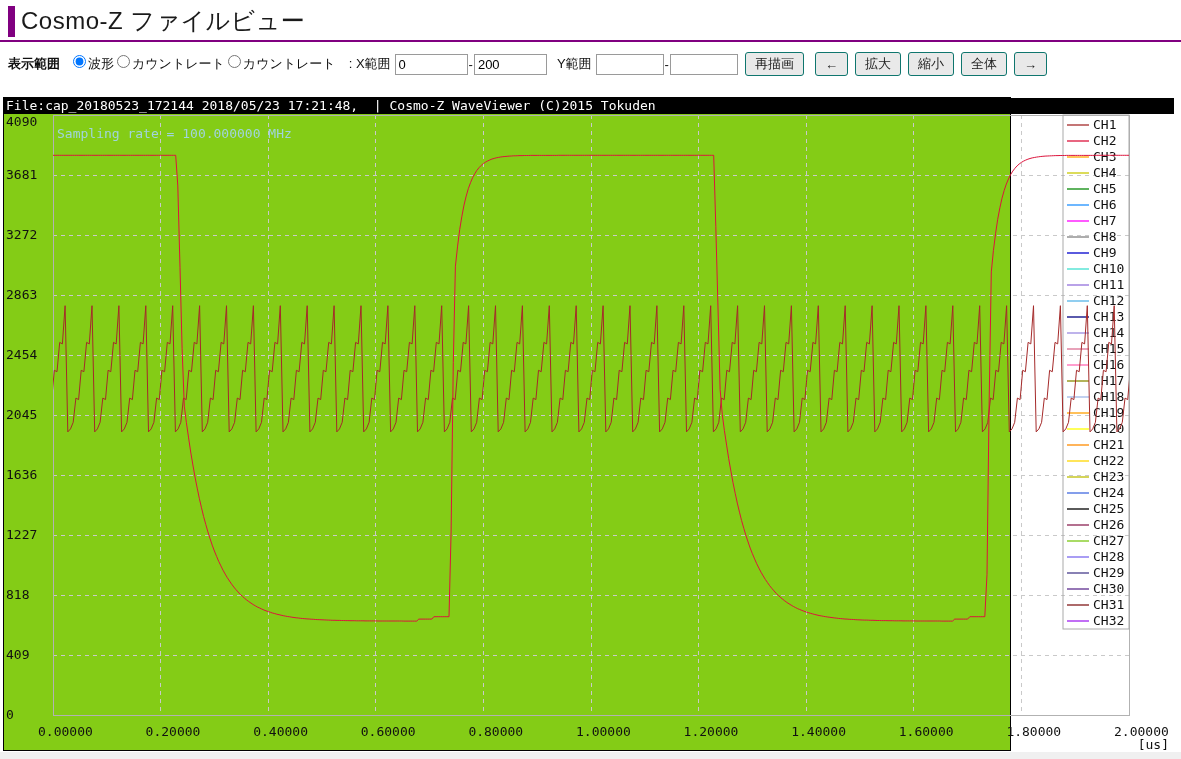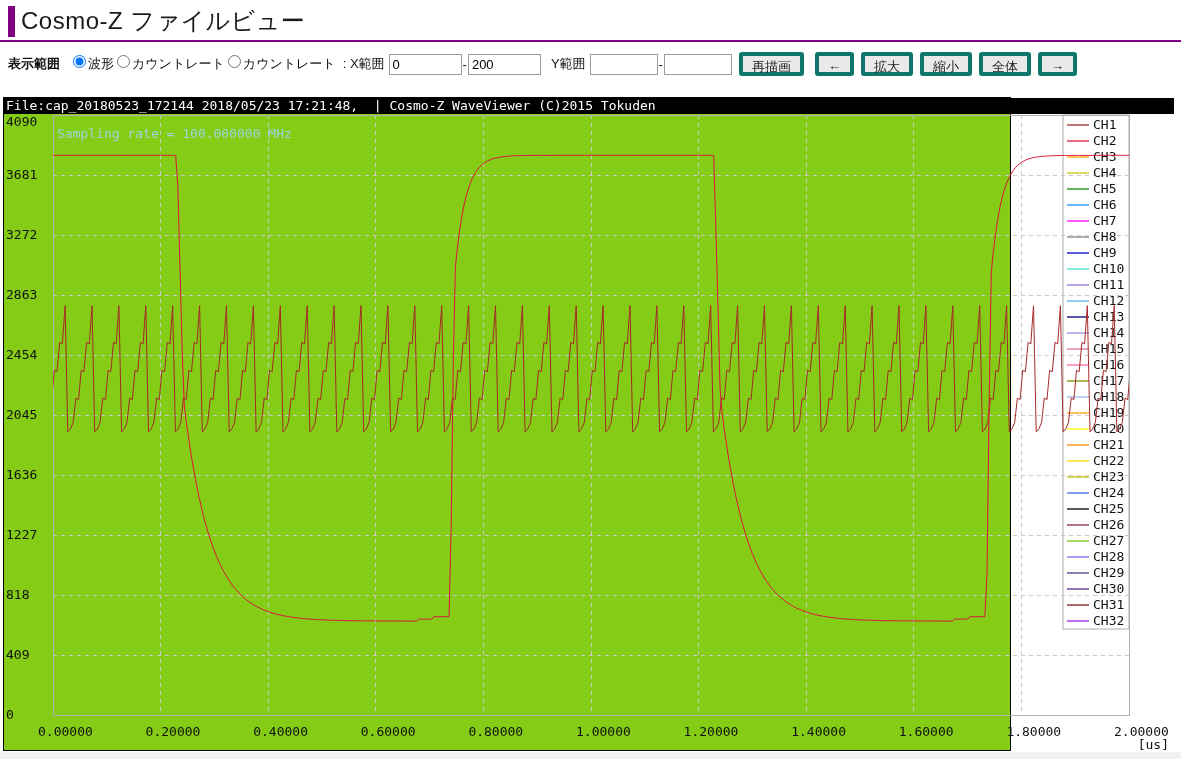--- a/index.html
+++ b/index.html
@@ -12,28 +12,28 @@
   .accent-bar { position:absolute; left:8px; top:6px; width:7px; height:31px; background:var(--accent); }
   .page-title { position:absolute; left:21px; top:5px; font-size:24px; font-weight:400; color:#1a1a1a; letter-spacing:0.5px; }
   .accent-underline { position:absolute; left:0; top:40px; width:1181px; height:2px; background:var(--accent); }
 
   
   .toolbar { position:absolute; left:8px; top:49px; width:1173px; height:30px;
     display:flex; align-items:center; font-size:13px; color:#111; white-space:nowrap; }
   .toolbar .bold-label { font-weight:bold; margin-right:11px; }
   .toolbar label.mode { display:flex; align-items:flex-start; margin-right:1px; }
   .toolbar input[type=radio] { margin:0 2px 0 2px; width:13px; height:13px; }
-  .toolbar .xr-label { margin:0 4px 0 6px; }
+  .toolbar .xr-label { margin:0 4px 0 12px; }
   .toolbar .yr-label { margin:0 4px 0 10px; }
   .toolbar input[type=text] { width:73px; height:21px; border:1px solid #9a9a9a; font-size:13px;
     padding:1px 3px; font-family:"Liberation Sans","DejaVu Sans",sans-serif; background:#fff; }
   .toolbar input[type=text].y-field { width:68px; }
   .toolbar .dash { margin:0 1px; }
   .toolbar button { margin-left:7px; height:24px; padding:2px 9px; font-size:13px; color:#222;
-    background:#e9e9e9; border:4px solid #0f766e; border-radius:3px;
+    background:#e9e9e9; border:1px solid #0f766e; border-radius:3px;
     font-family:"Liberation Sans","DejaVu Sans",sans-serif; }
   .toolbar button.gap { margin-left:11px; }
 
   
   .chart-frame { position:absolute; left:3px; top:97px; width:1008px; height:654px;
     border:1px solid #000; background:#84cc16; }
   .chart-title-bar { position:absolute; left:0; top:0; width:1170px; height:16px; background:#000;
     color:#fff; font-family:"DejaVu Sans Mono","Liberation Mono",monospace;
     font-size:13px; line-height:16px; padding-left:2px; white-space:pre; overflow:hidden; }
   #wave-svg { position:absolute; left:0; top:16px; }

